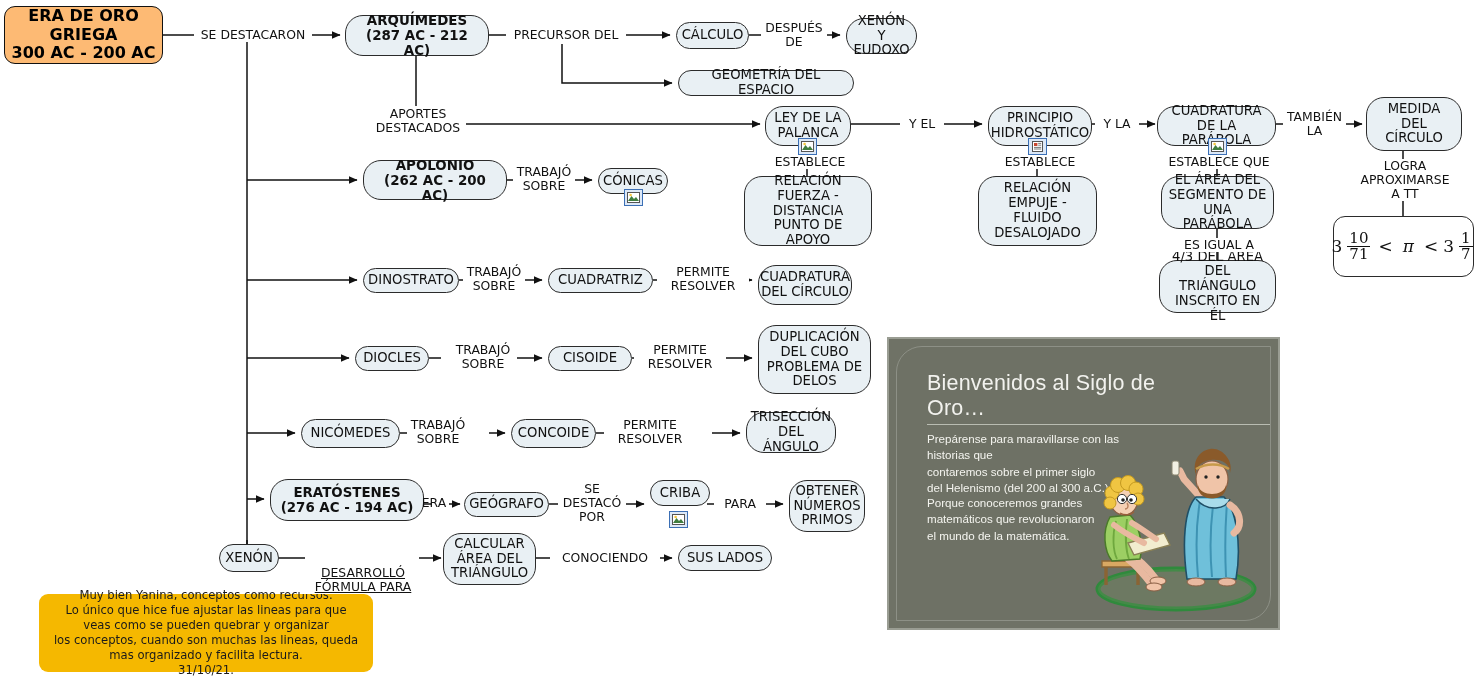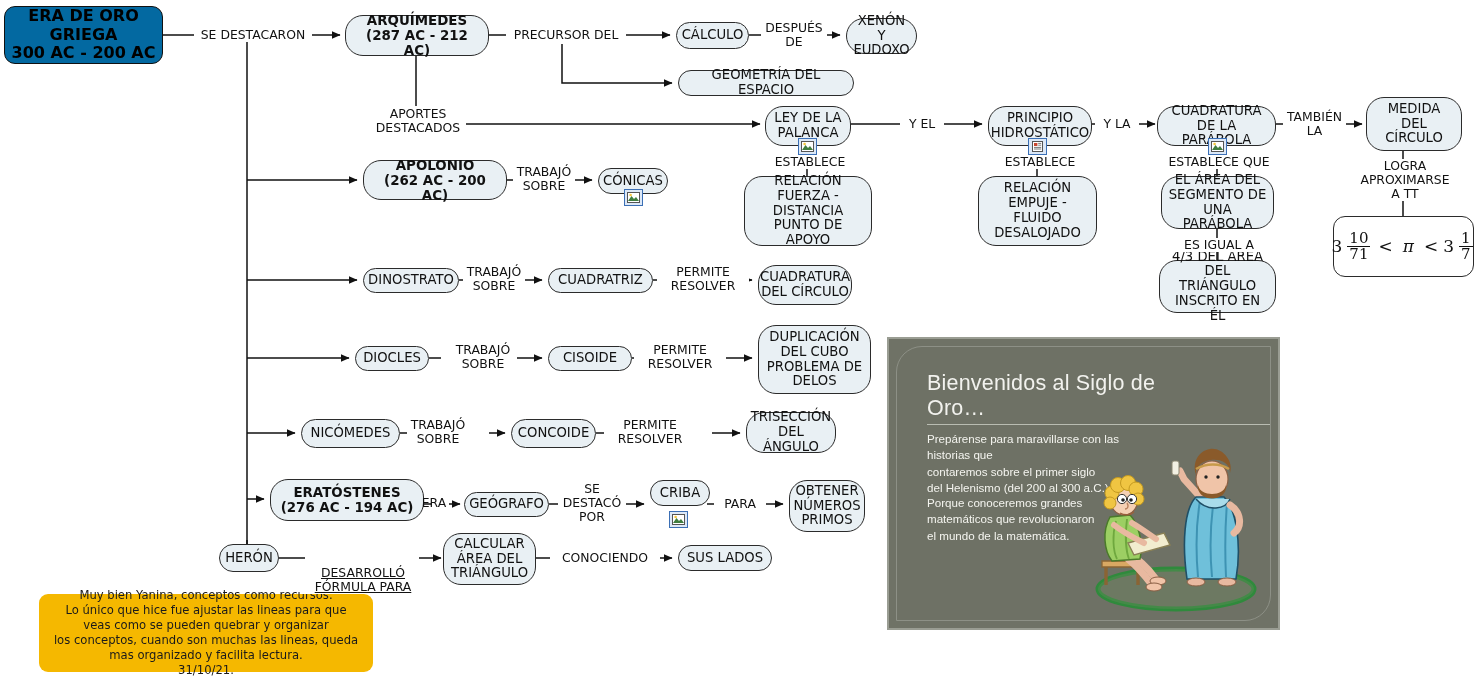--- a/index.html
+++ b/index.html
@@ -24,21 +24,21 @@
     text-align:center;
     color:#111;
     font-size:13.2px;
     line-height:1.12;
     padding:3px 6px;
     white-space:pre-line;
     z-index:5;
   }
   .node.person{font-weight:bold;font-size:13.4px;}
   .node.root{
-    background:#0369a1;border:1.6px solid #111;border-radius:11px;
+    background:#fdba74;border:1.6px solid #111;border-radius:11px;
     font-weight:bold;font-size:16px;color:#000;line-height:1.16;
   }
   .node.note{
     background:#f5b800;border:none;border-radius:9px;
     font-size:11.6px;line-height:1.30;color:#1a1a1a;
     white-space:pre-line;text-align:center;
   }
   .node.formula{
     background:#ffffff;border:1.4px solid #2b2b2b;border-radius:12px;
   }
@@ -346,21 +346,21 @@
     <svg width="13" height="11" viewBox="0 0 13 11">
       <rect x="0.5" y="0.5" width="12" height="10" fill="#ffffff" stroke="#555"></rect>
       <path d="M1,9 L4.5,4 L7,7 L9,5 L12,9 z" fill="#3f7d3f"></path>
       <circle cx="3.6" cy="3" r="1.3" fill="#f4c63d"></circle>
     </svg>
   </div>
   <div class="node" style="left:789px;top:480px;width:76px;height:52px;">OBTENER
 NÚMEROS
 PRIMOS</div>
 
-  <div class="node" style="left:219px;top:544px;width:60px;height:28px;">HERÓN</div>
+  <div class="node" style="left:219px;top:544px;width:60px;height:28px;">XENÓN</div>
   <div class="node" style="left:443px;top:533px;width:93px;height:52px;">CALCULAR
 ÁREA DEL
 TRIÁNGULO</div>
   <div class="node" style="left:678px;top:545px;width:94px;height:26px;">SUS LADOS</div>
 
   <div class="lbl" style="left:194px;top:28px;width:114px;">SE DESTACARON</div>
   <div class="lbl" style="left:506px;top:28px;width:116px;">PRECURSOR DEL</div>
   <div class="lbl" style="left:761px;top:21px;width:62px;">DESPUÉS
 DE</div>
   <div class="lbl" style="left:370px;top:107px;width:92px;">APORTES

